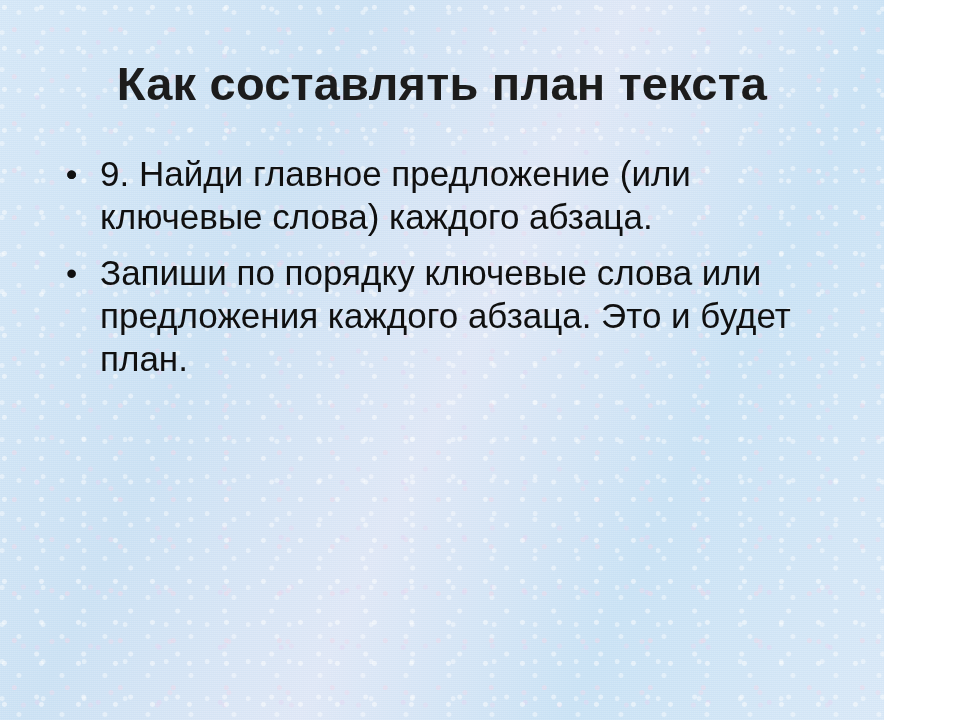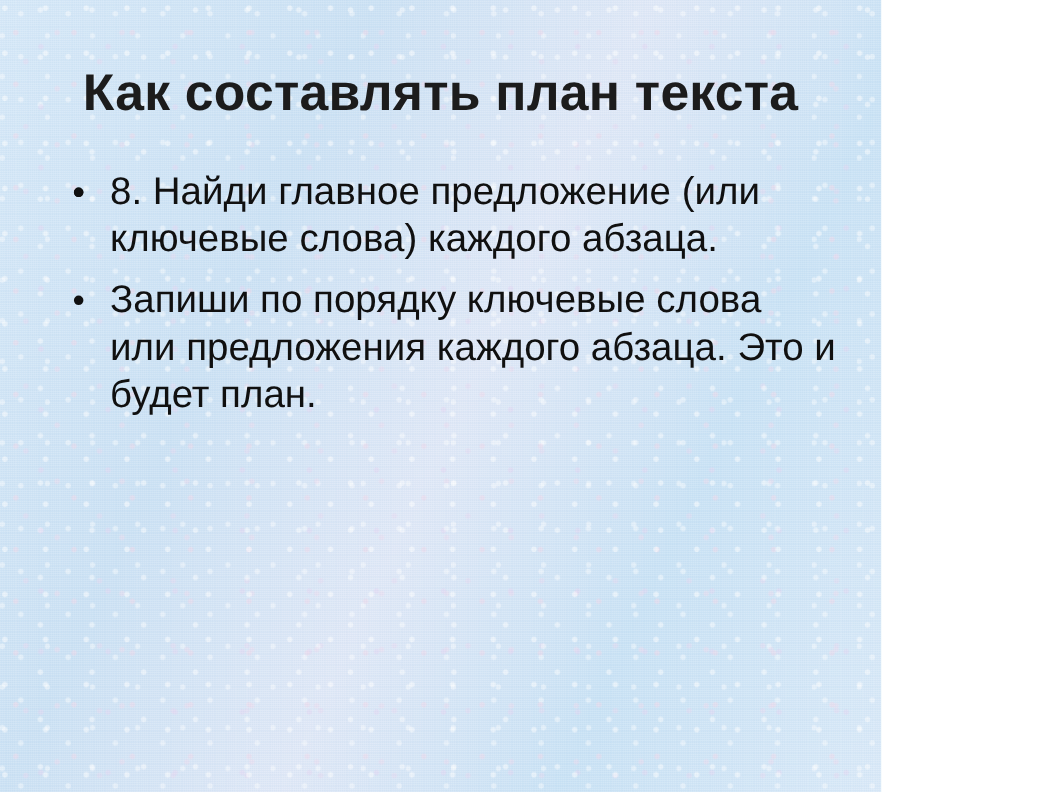--- a/index.html
+++ b/index.html
@@ -7,21 +7,21 @@
     padding: 0;
   }
   body {
     width: 960px;
     height: 720px;
     overflow: hidden;
     font-family: "Liberation Sans", sans-serif;
   }
   .slide {
     position: relative;
-    width: 801px;
+    width: 884px;
     height: 720px;
     box-sizing: border-box;
     background-color: #cfe4f5;
     background-image:
       radial-gradient(circle at 12% 18%, rgba(255,255,255,0.55) 0 2px, transparent 3px),
       radial-gradient(circle at 27% 63%, rgba(238,214,232,0.55) 0 2px, transparent 3px),
       radial-gradient(circle at 44% 32%, rgba(255,255,255,0.45) 0 2px, transparent 3px),
       radial-gradient(circle at 61% 77%, rgba(226,210,240,0.5) 0 2px, transparent 3px),
       radial-gradient(circle at 78% 21%, rgba(255,255,255,0.5) 0 2px, transparent 3px),
       radial-gradient(circle at 88% 58%, rgba(236,216,236,0.5) 0 2px, transparent 3px),
@@ -81,21 +81,21 @@
 <div class="slide">
 
   <h1 class="slide-title">Как составлять план текста</h1>
 
   <ul class="body-list">
     <li>
       <span class="bullet">•</span>
     </li>
     <li>
       <span class="bullet">•</span>
-      <span>8. Найди главное предложение (или ключевые слова) каждого абзаца.</span>
+      <span>9. Найди главное предложение (или ключевые слова) каждого абзаца.</span>
     </li>
     <li>
       <span class="bullet">•</span>
       <span>Запиши по порядку ключевые слова или предложения каждого абзаца. Это и будет план.</span>
     </li>
   </ul>
 
 </div>
 
 </body></html>

